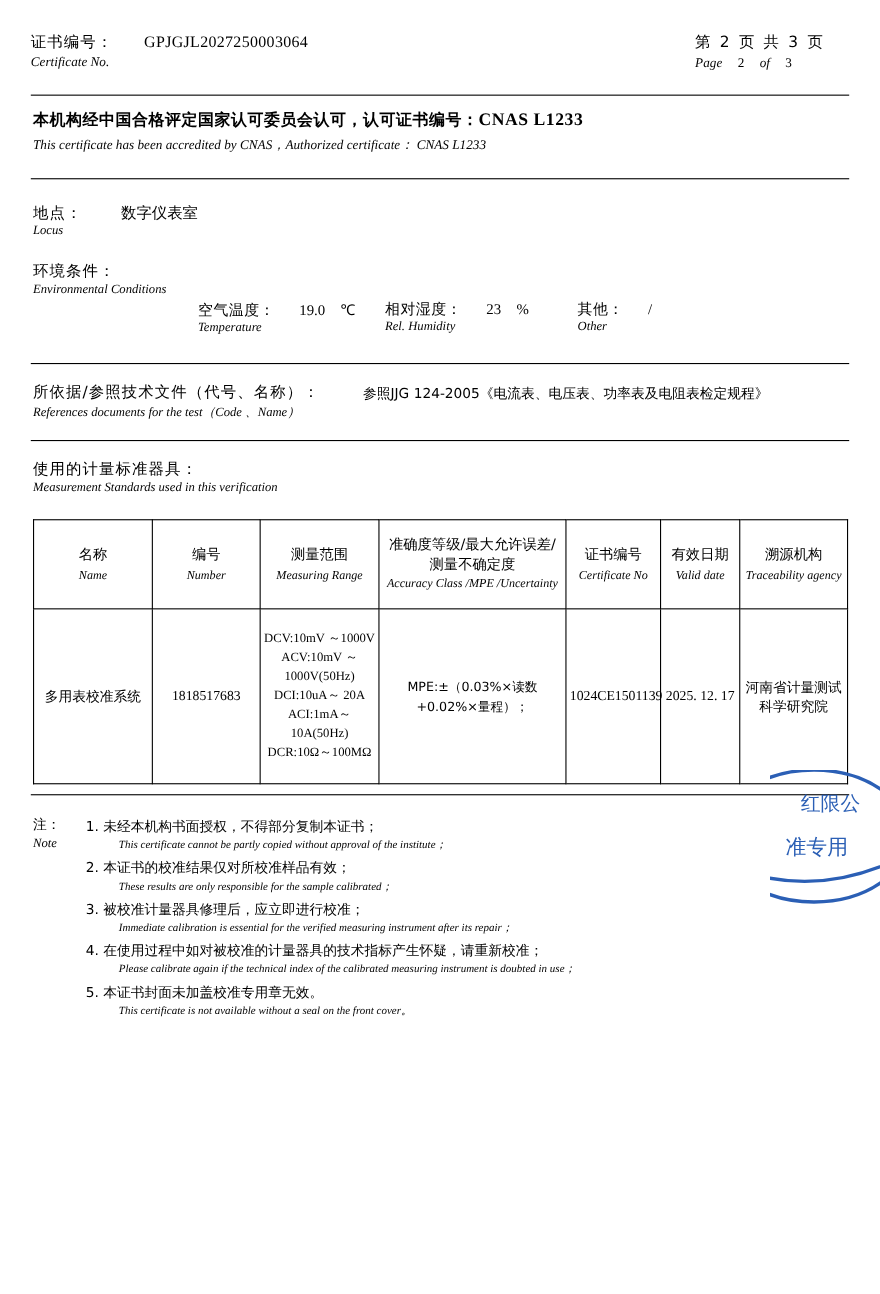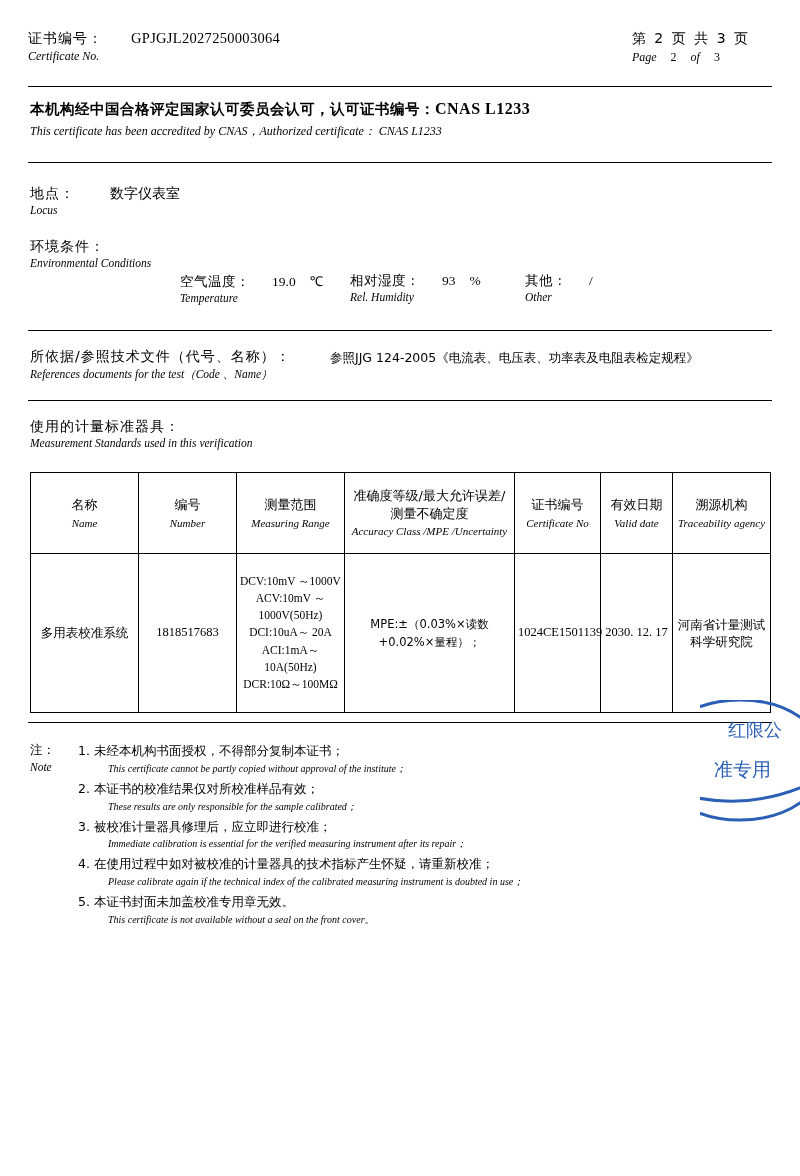--- a/index.html
+++ b/index.html
@@ -282,21 +282,21 @@
       <div class="row1">
         <span class="name-cn">空气温度：</span>
         <span class="val">19.0</span>
         <span class="unit">℃</span>
       </div>
       <div class="name-en">Temperature</div>
     </div>
     <div class="env-item" style="width:175px;">
       <div class="row1">
         <span class="name-cn">相对湿度：</span>
-        <span class="val">93</span>
+        <span class="val">23</span>
         <span class="unit">%</span>
       </div>
       <div class="name-en">Rel. Humidity</div>
     </div>
     <div class="env-item">
       <div class="row1">
         <span class="name-cn">其他：</span>
         <span class="val">/</span>
       </div>
       <div class="name-en">Other</div>
@@ -366,21 +366,21 @@
       <tr>
         <td class="cell-cn">多用表校准系统</td>
         <td class="cell-num">1818517683</td>
         <td class="cell-range">DCV:10mV ～1000V
 ACV:10mV ～1000V(50Hz)
 DCI:10uA～ 20A
 ACI:1mA～10A(50Hz)
 DCR:10Ω～100MΩ</td>
         <td class="cell-mpe">MPE:±（0.03%×读数+0.02%×量程）；</td>
         <td class="cell-num">1024CE1501139</td>
-        <td class="cell-num">2030. 12. 17</td>
+        <td class="cell-num">2025. 12. 17</td>
         <td class="cell-cn">河南省计量测试科学研究院</td>
       </tr>
     </tbody>
   </table>
 
   <div class="hr" style="top:722px;"></div>
 
   <div class="seal">
     <svg width="180" height="140" viewBox="0 0 180 140">
       <ellipse cx="40" cy="60" rx="86" ry="60" fill="none" stroke="#2b5fb5" stroke-width="3"></ellipse>

